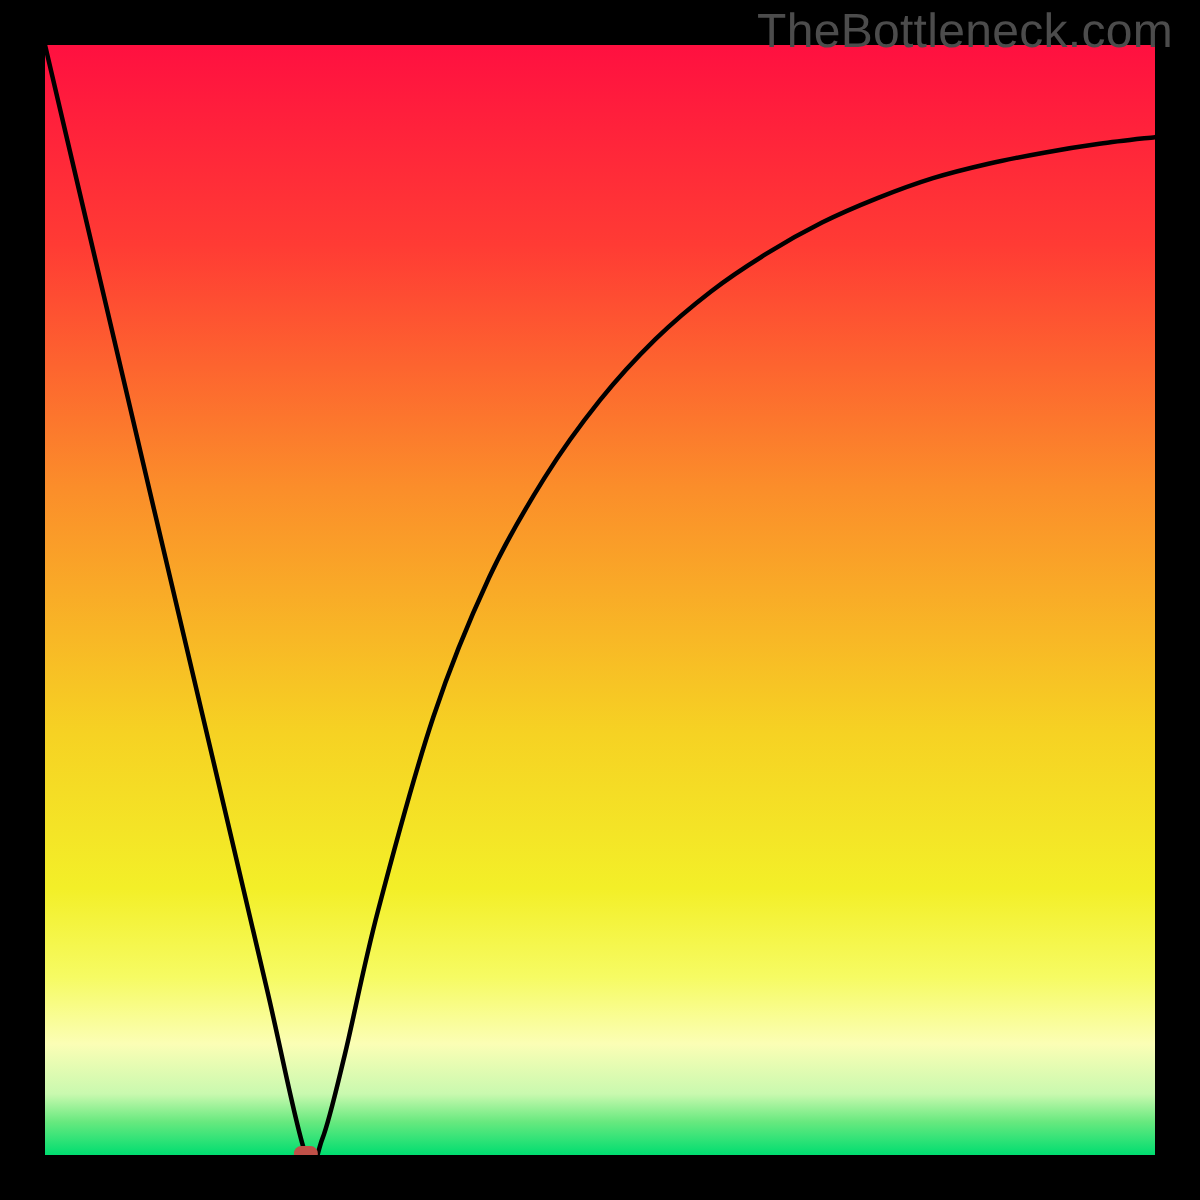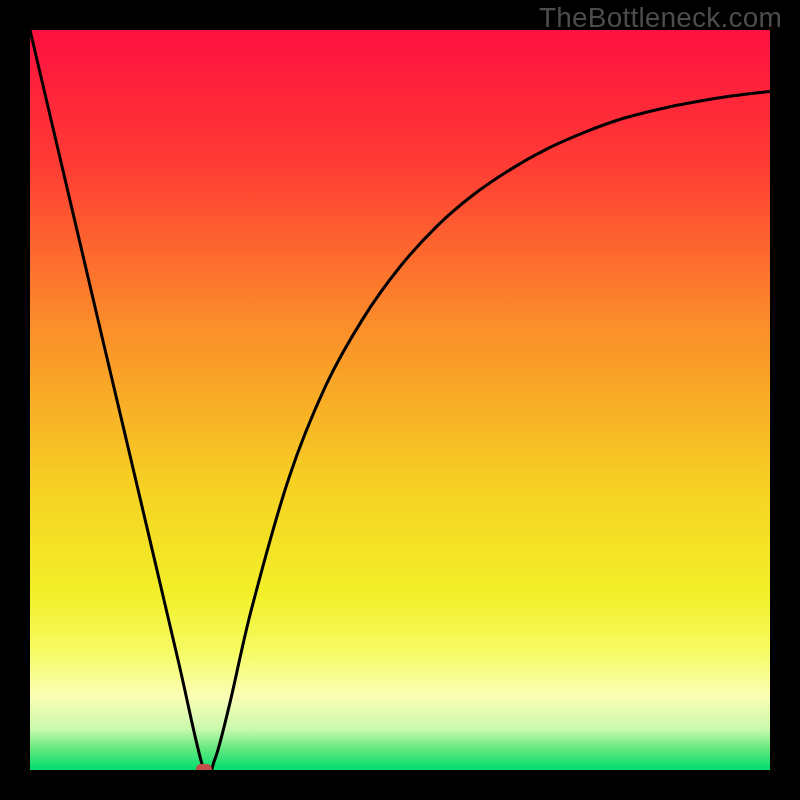--- a/index.html
+++ b/index.html
@@ -15,21 +15,21 @@
     position: relative;
     width: 800px;
     height: 800px;
     background: #000000;
   }
   .watermark {
     position: absolute;
     top: 2px;
     right: 18px;
     color: #4c4c4c;
-    font-size: 28px;
+    font-size: 32px;
     font-weight: 500;
     letter-spacing: 0.2px;
     z-index: 5;
   }
   .plot-area {
     position: absolute;
     left: 30px;
     top: 30px;
     width: 740px;
     height: 740px;

